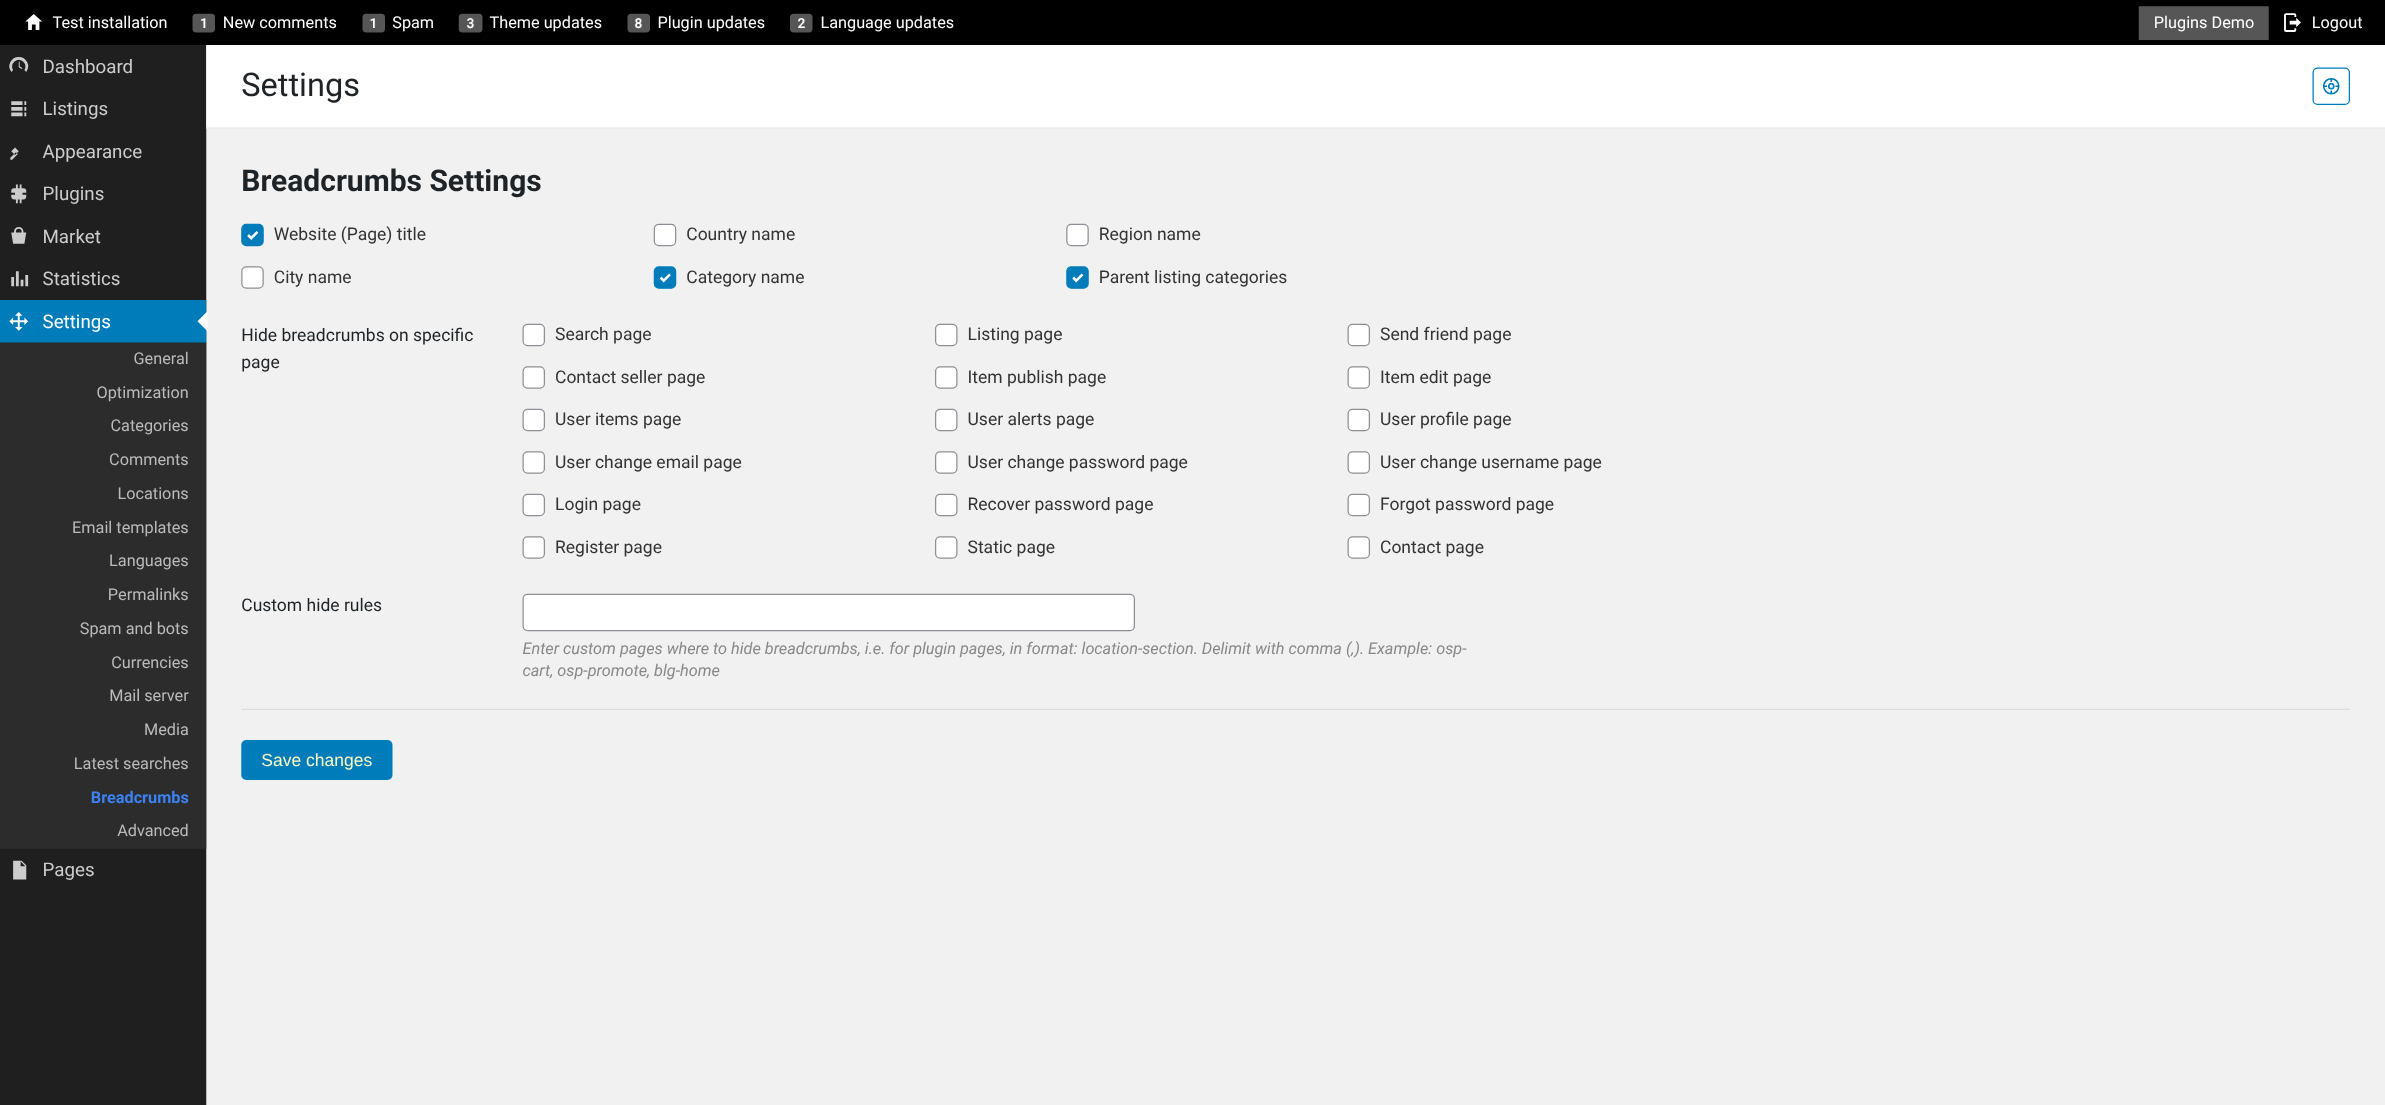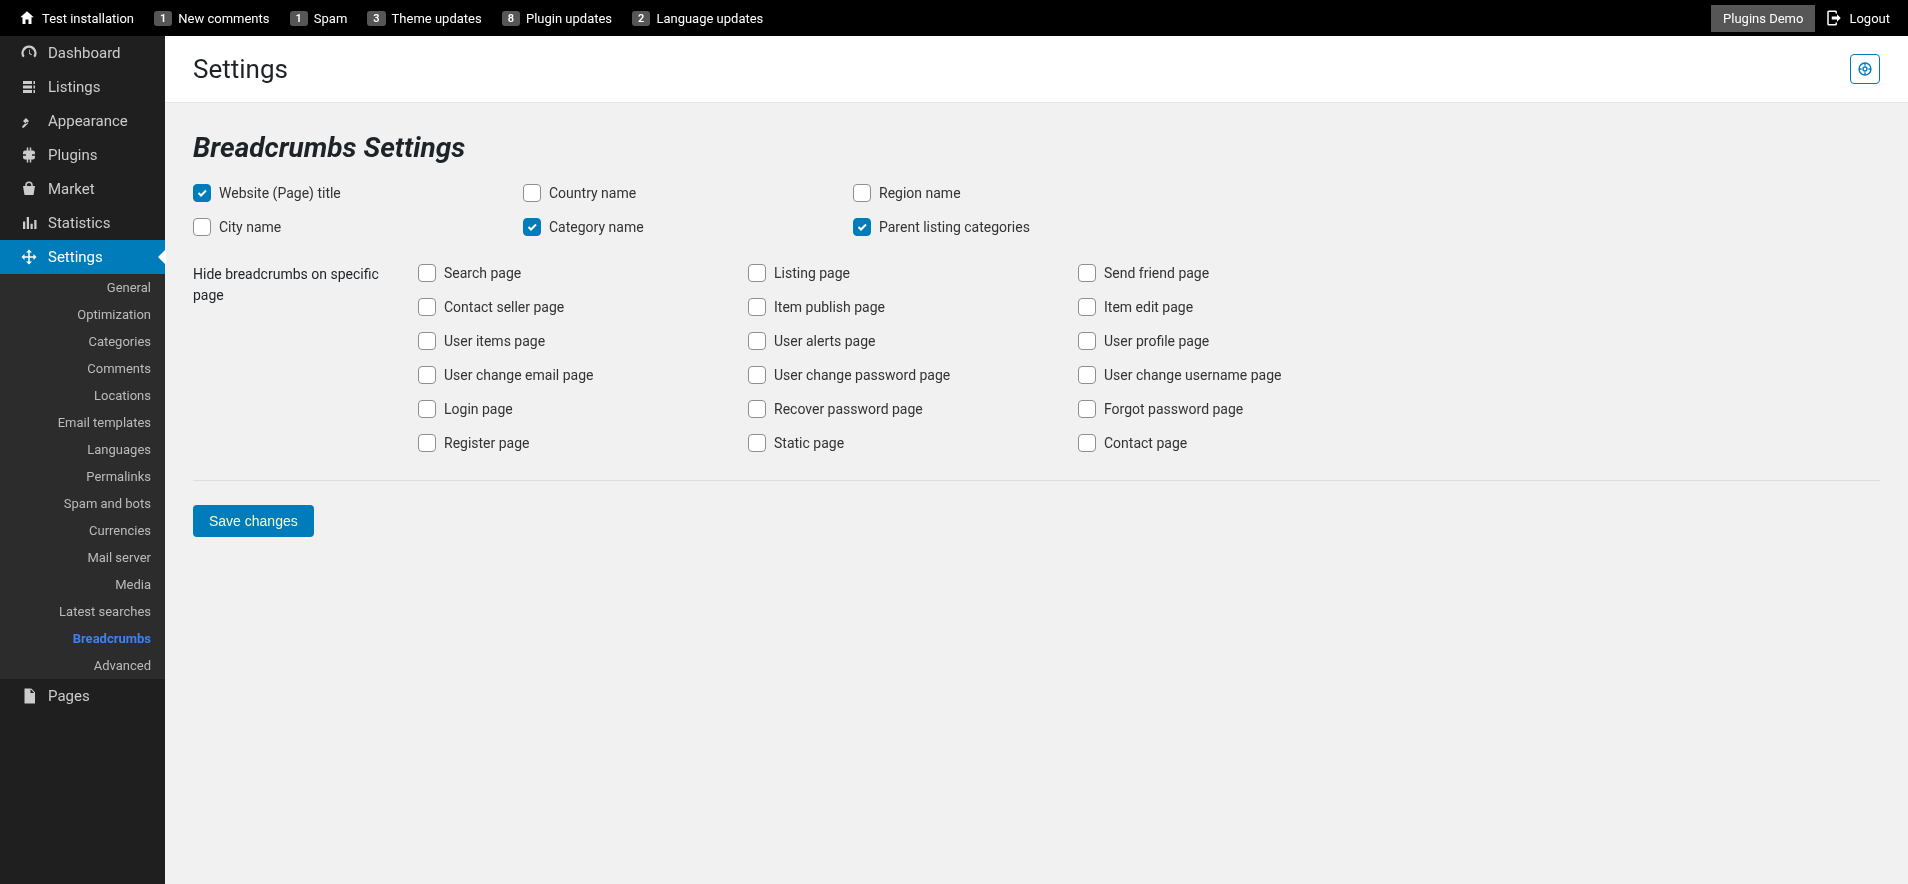--- a/index.html
+++ b/index.html
@@ -4,33 +4,33 @@
 <style>
 * { margin: 0; padding: 0; box-sizing: border-box; }
 body { font-family: -apple-system, BlinkMacSystemFont, "Segoe UI", Roboto, Arial, sans-serif; font-size: 14px; color: #333; background: #f1f1f1; }
 .topbar { background: #000; color: #fff; height: 36px; display: flex; align-items: center; padding: 0 8px; justify-content: space-between; }
 .topbar-left, .topbar-right { display: flex; align-items: center; gap: 0; }
 .topbar-item { display: flex; align-items: center; gap: 6px; padding: 0 10px; height: 36px; cursor: pointer; font-size: 13px; }
 .badge { background: #565656; color: #fff; border-radius: 3px; padding: 1px 6px; font-size: 11px; font-weight: 600; }
 .plugins-demo { background: #565656; padding: 6px 12px; font-size: 13px; }
 .layout { display: flex; min-height: calc(100vh - 36px); }
 .sidebar { width: 165px; background: #1f1f1f; color: #ccc; flex-shrink: 0; }
-.sidebar-item { display: flex; align-items: center; gap: 10px; padding: 8px 20px; cursor: pointer; font-size: 15px; position: relative; }
+.sidebar-item { display: flex; align-items: center; gap: 10px; padding: 8px 6px; cursor: pointer; font-size: 15px; position: relative; }
 .sidebar-item.active { background: #007cba; color: #fff; }
 .sidebar-item.active::after { content: ""; position: absolute; right: -1px; top: 50%; transform: translateY(-50%); border: 8px solid transparent; border-right-color: #fff; }
 .sidebar-icon { width: 18px; height: 18px; display: inline-flex; align-items: center; justify-content: center; flex-shrink: 0; }
 .submenu { background: #2c2c2c; text-align: right; }
 .submenu-item { padding: 6px 14px; cursor: pointer; font-size: 13px; color: #bbb; }
 .submenu-item.current { color: #3b82f6; font-weight: 700; }
 .main { flex: 1; display: flex; flex-direction: column; }
 .page-header { background: #fff; padding: 18px 28px; display: flex; align-items: center; justify-content: space-between; border-bottom: 1px solid #e5e5e5; }
 .page-title { font-size: 26px; font-weight: 400; color: #1d2327; }
 .help-btn { width: 30px; height: 30px; border: 1px solid #007cba; border-radius: 4px; display: flex; align-items: center; justify-content: center; cursor: pointer; color: #007cba; background: #fff; }
 .content { padding: 28px; }
-.section-title { font-size: 28px; font-weight: 700; color: #1d2327; margin-bottom: 20px; font-style: italic; }
+.section-title { font-size: 24px; font-weight: 700; color: #1d2327; margin-bottom: 20px; }
 .form-row { display: flex; margin-bottom: 28px; }
 .form-label { width: 225px; font-size: 14px; color: #1d2327; line-height: 1.5; font-weight: 400; padding-right: 20px; }
 .form-content { flex: 1; }
 .checkbox-grid { display: grid; grid-template-columns: repeat(3, 1fr); gap: 16px 0; max-width: 990px; }
 .checkbox-item { display: flex; align-items: center; gap: 8px; font-size: 14px; color: #333; }
 .cb { width: 18px; height: 18px; border: 1.5px solid #8c8f94; border-radius: 4px; background: #fff; display: inline-flex; align-items: center; justify-content: center; cursor: pointer; flex-shrink: 0; }
 .cb.checked { background: #007cba; border-color: #007cba; }
 .cb.checked svg { display: block; }
 .cb svg { display: none; width: 12px; height: 12px; }
 .text-input { width: 490px; padding: 6px 10px; border: 1px solid #8c8f94; border-radius: 4px; font-size: 14px; background: #fff; }
@@ -303,19 +303,26 @@
                 <span>Static page</span>
               </label>
               <label class="checkbox-item">
                 <span class="cb"></span>
                 <span>Contact page</span>
               </label>
             </div>
         </div>
       </div>
 
+      <div class="form-row" style="margin-bottom:8px;">
+        <div class="form-label">Custom hide rules</div>
+        <div class="form-content">
+          <input type="text" class="text-input" value="" style="">
+          <div class="help-text">Enter custom pages where to hide breadcrumbs, i.e. for plugin pages, in format: location-section. Delimit with comma (,). Example: osp-cart, osp-promote, blg-home</div>
+        </div>
+      </div>
 
       <hr class="divider">
 
       <button class="save-btn">Save changes</button>
     </div>
   </div>
 </div>
 
 </body></html>

